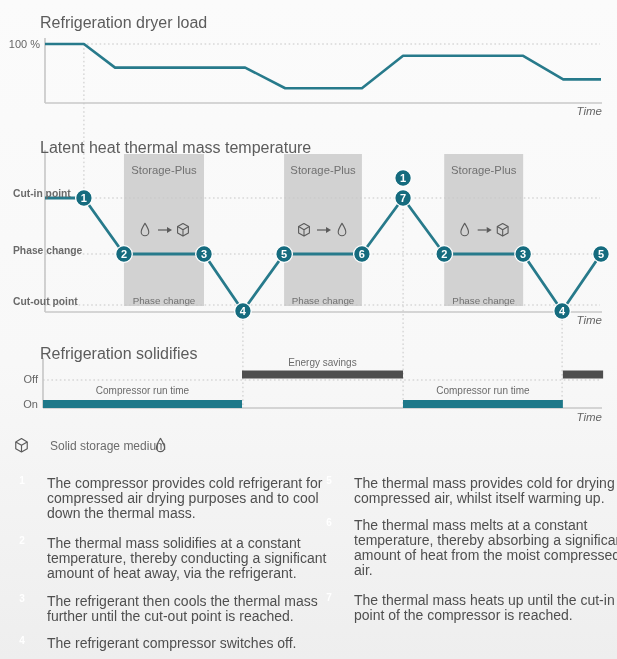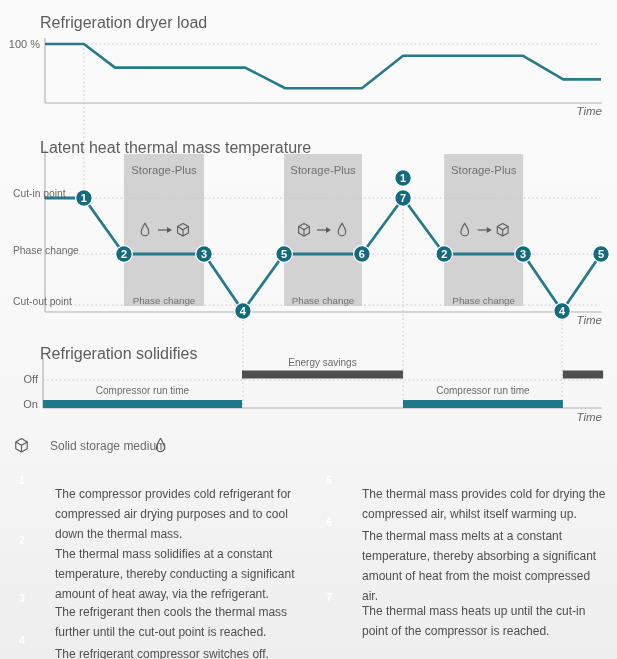--- a/index.html
+++ b/index.html
@@ -5,30 +5,30 @@
   html,body{margin:0;padding:0;}
   #page{
     position:relative;width:617px;height:659px;overflow:hidden;
     background:linear-gradient(180deg,#fbfbfb 0%,#f8f8f8 55%,#eeeeee 100%);
     font-family:"Liberation Sans",sans-serif;
   }
   .abs{position:absolute;}
   .chart-title{font-size:16px;color:#5c5c5c;}
   .ytick{font-size:11px;color:#666;text-align:right;}
   .time-label{font-size:11.5px;color:#666;width:46px;text-align:right;font-style:italic;}
-  .level-label{font-size:10.3px;color:#6a6a6a;}
+  .level-label{font-size:10.3px;color:#6a6a6a;font-weight:bold;}
   .legend-item{display:flex;align-items:center;gap:20px;font-size:12px;color:#6b6b6b;}
   .legend-item svg{flex:0 0 auto;}
   .note{display:flex;gap:13px;width:292px;align-items:flex-start;}
   .note .num{
     flex:0 0 16px;height:16px;border-radius:50%;
     color:#fff;font-size:10px;font-weight:bold;
     display:flex;align-items:center;justify-content:center;
   }
-  .note p{margin:12px;font-size:12px;line-height:20px;color:#4f4f4f;white-space:pre;}
+  .note p{margin:4px;font-size:14px;line-height:15px;color:#4f4f4f;white-space:pre;}
   svg text{font-family:"Liberation Sans",sans-serif;}
 </style>
 </head>
 <body>
 
 <div id="page">
 
   <svg id="charts-svg" class="abs" style="left:0;top:0" width="617" height="430">
       <line x1="45" y1="38" x2="45" y2="103" stroke="#b5b5b5" stroke-width="1.2"></line>
       <line x1="45" y1="103" x2="602" y2="103" stroke="#c9c9c9" stroke-width="1.5"></line>

